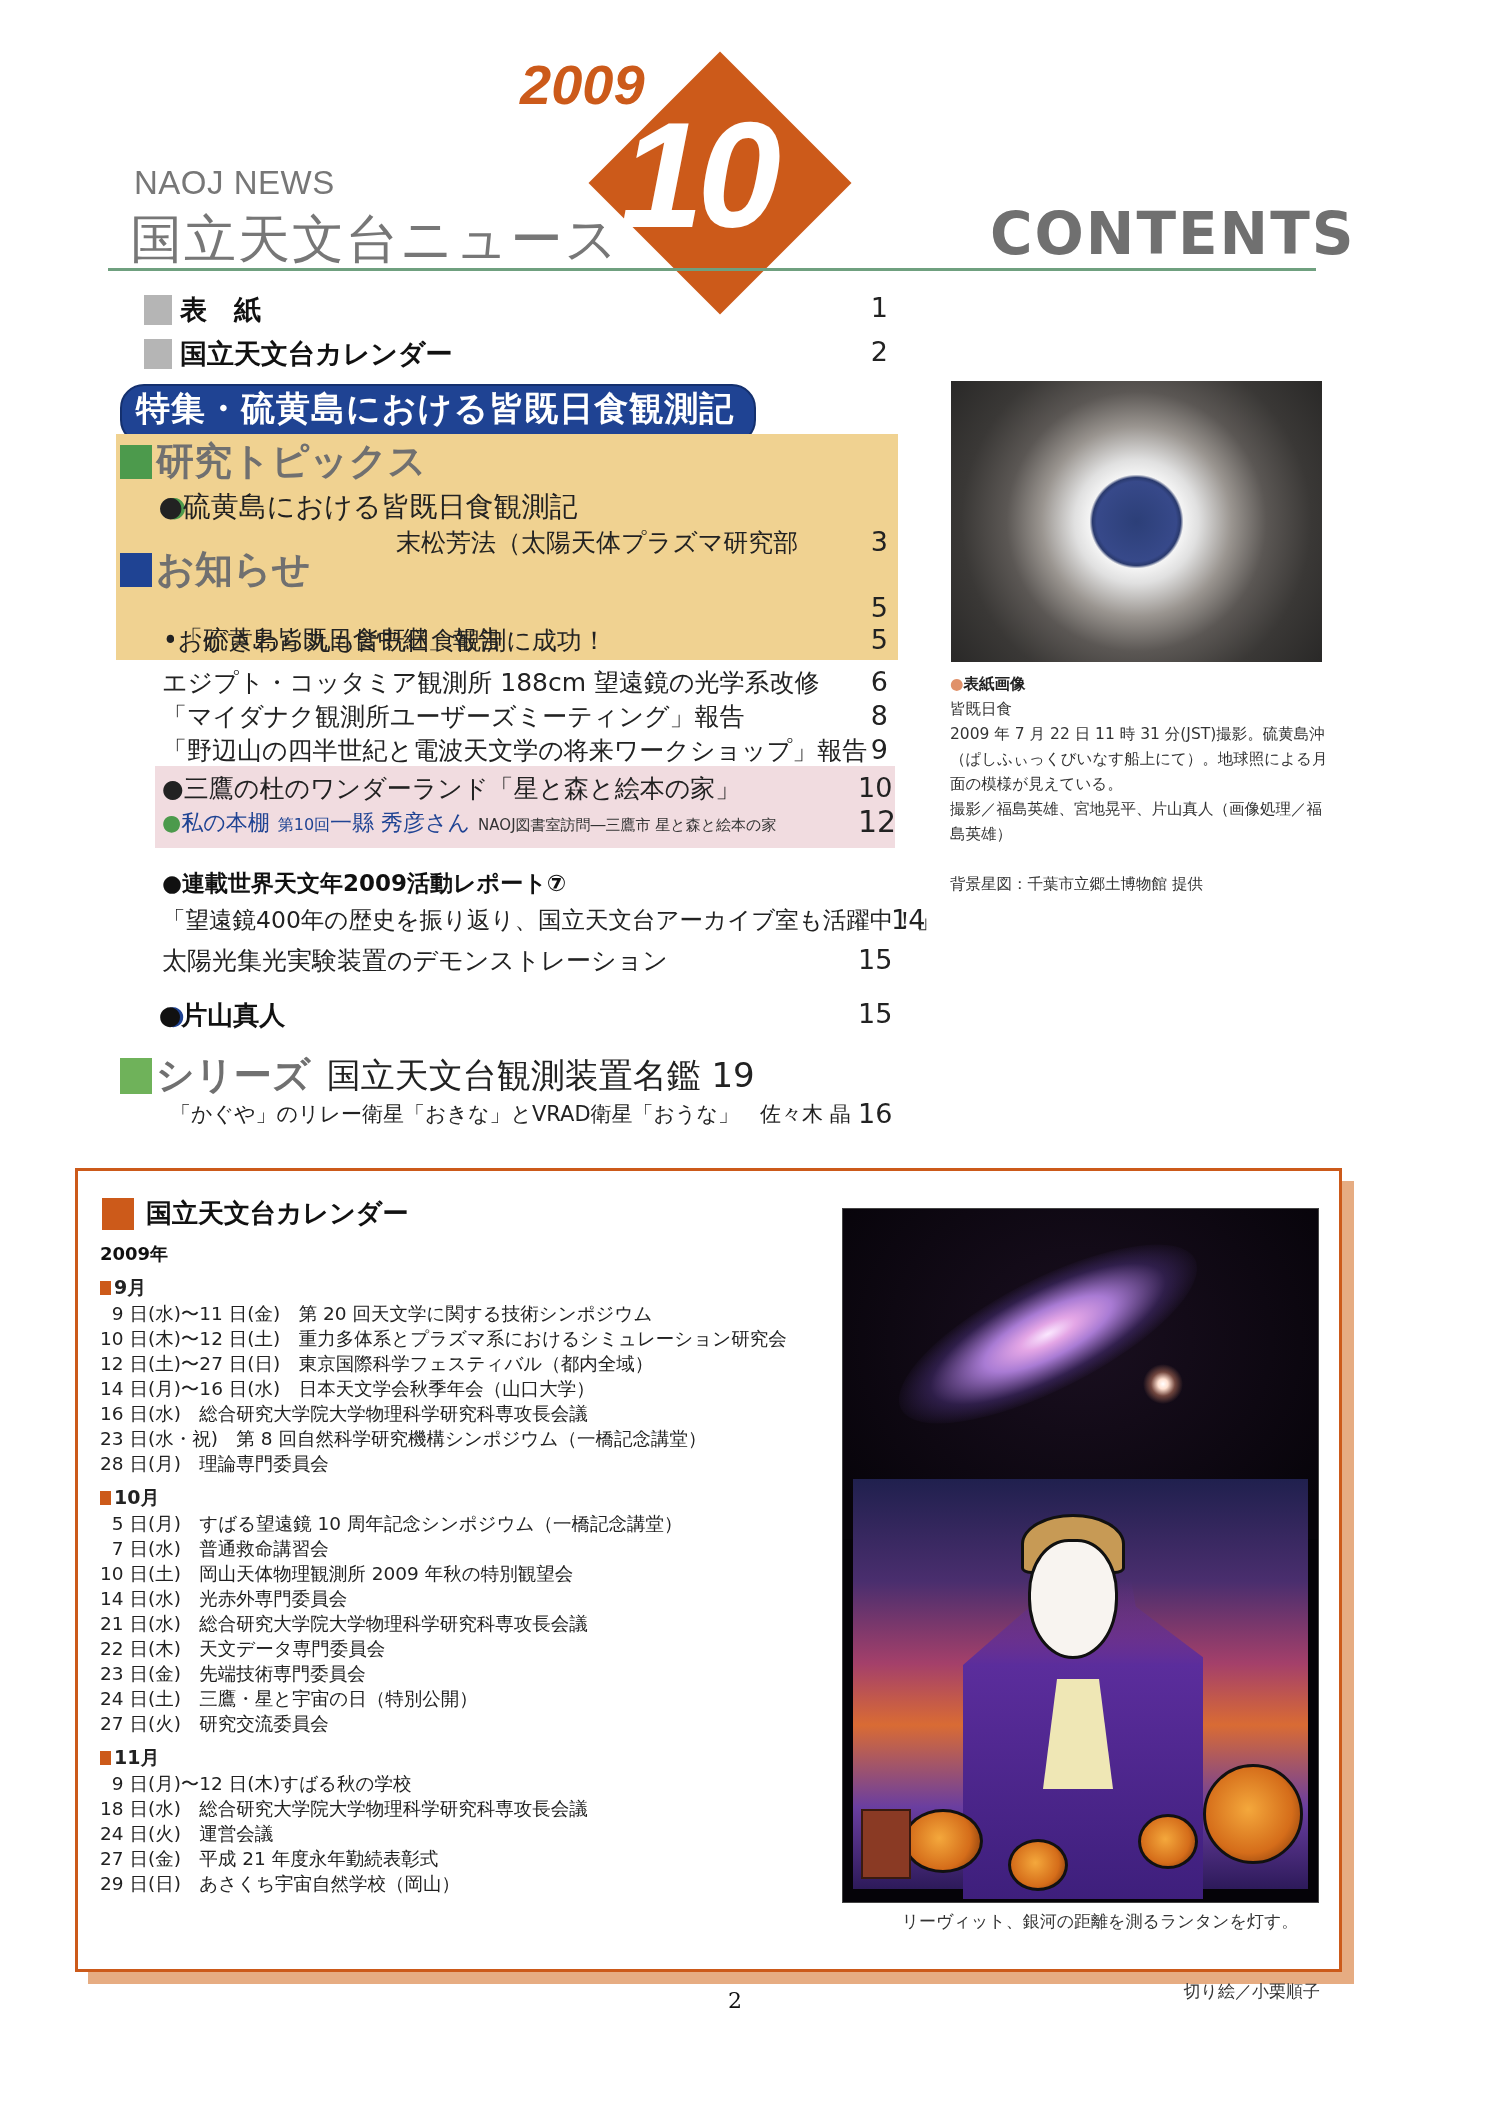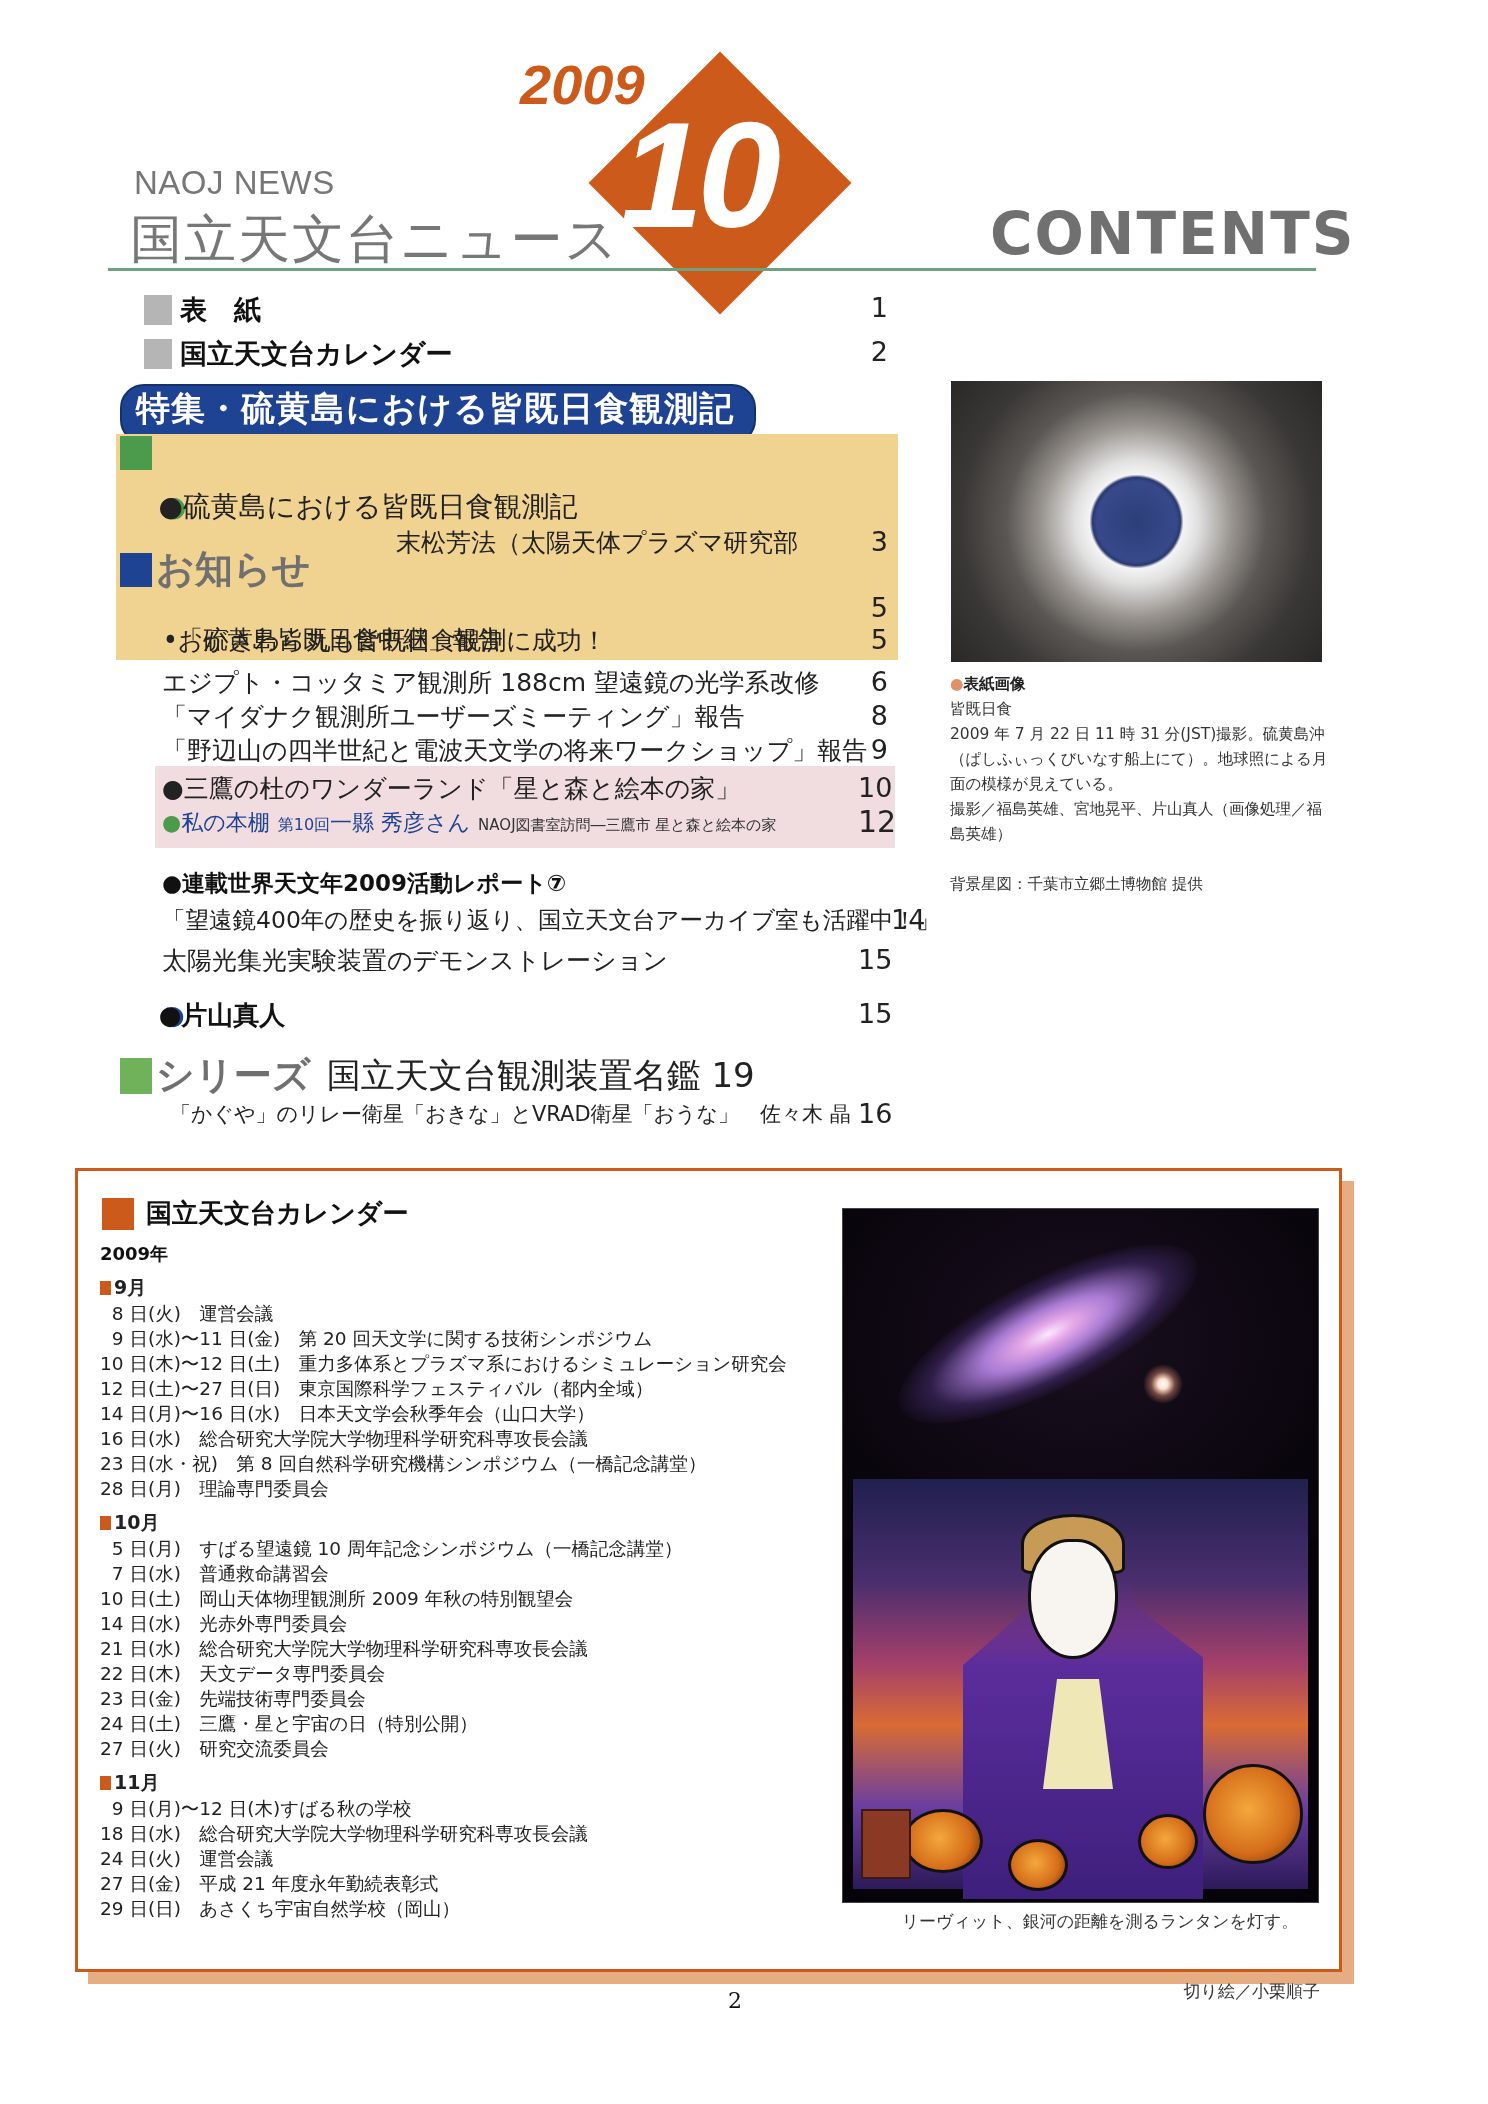--- a/index.html
+++ b/index.html
@@ -93,20 +93,21 @@
   <span class="top-item">国立天文台カレンダー</span>
 </div>
 <span class="pg" style="top:336px;">2</span>
 
 <div class="abs feature-pill">特集・硫黄島における皆既日食観測記</div>
 
 <div class="abs yellow-band"></div>
 
 <div class="toc-row" style="left:120px; top:436px;">
   <span class="sec-sq" style="background:#4c9a4c;"></span>
+  <span class="sec-head">研究トピックス</span>
 </div>
 <div class="abs txt26" style="left:162px; top:488px; font-size:28px;">
   <span class="bullet-green">●</span><span style="margin-left:-28px;">●硫黄島における皆既日食観測記</span>
 </div>
 <div class="abs txt26" style="left:396px; top:526px;">末松芳法（太陽天体プラズマ研究部</div>
 <span class="pg" style="top:526px;">3</span>
 
 <div class="toc-row" style="left:120px; top:544px;">
   <span class="sec-sq" style="background:#1f4393;"></span>
   <span class="sec-head">お知らせ</span>
@@ -171,21 +172,20 @@
   <span class="sq"></span>
   <span>国立天文台カレンダー</span>
 </div>
 <div class="abs cal-year">2009年</div>
 
 <div class="abs cal-list">
   <div class="cal-month">
       <span class="msq"></span>
       <span>9月</span>
     </div>
-  <div class="cal-ev">  8 日(火)　運営会議</div>
   <div class="cal-ev">  9 日(水)〜11 日(金)　第 20 回天文学に関する技術シンポジウム</div>
   <div class="cal-ev">10 日(木)〜12 日(土)　重力多体系とプラズマ系におけるシミュレーション研究会</div>
   <div class="cal-ev">12 日(土)〜27 日(日)　東京国際科学フェスティバル（都内全域）</div>
   <div class="cal-ev">14 日(月)〜16 日(水)　日本天文学会秋季年会（山口大学）</div>
   <div class="cal-ev">16 日(水)　総合研究大学院大学物理科学研究科専攻長会議</div>
   <div class="cal-ev">23 日(水・祝)　第 8 回自然科学研究機構シンポジウム（一橋記念講堂）</div>
   <div class="cal-ev">28 日(月)　理論専門委員会</div>
 
   <div class="cal-month">
       <span class="msq"></span>

